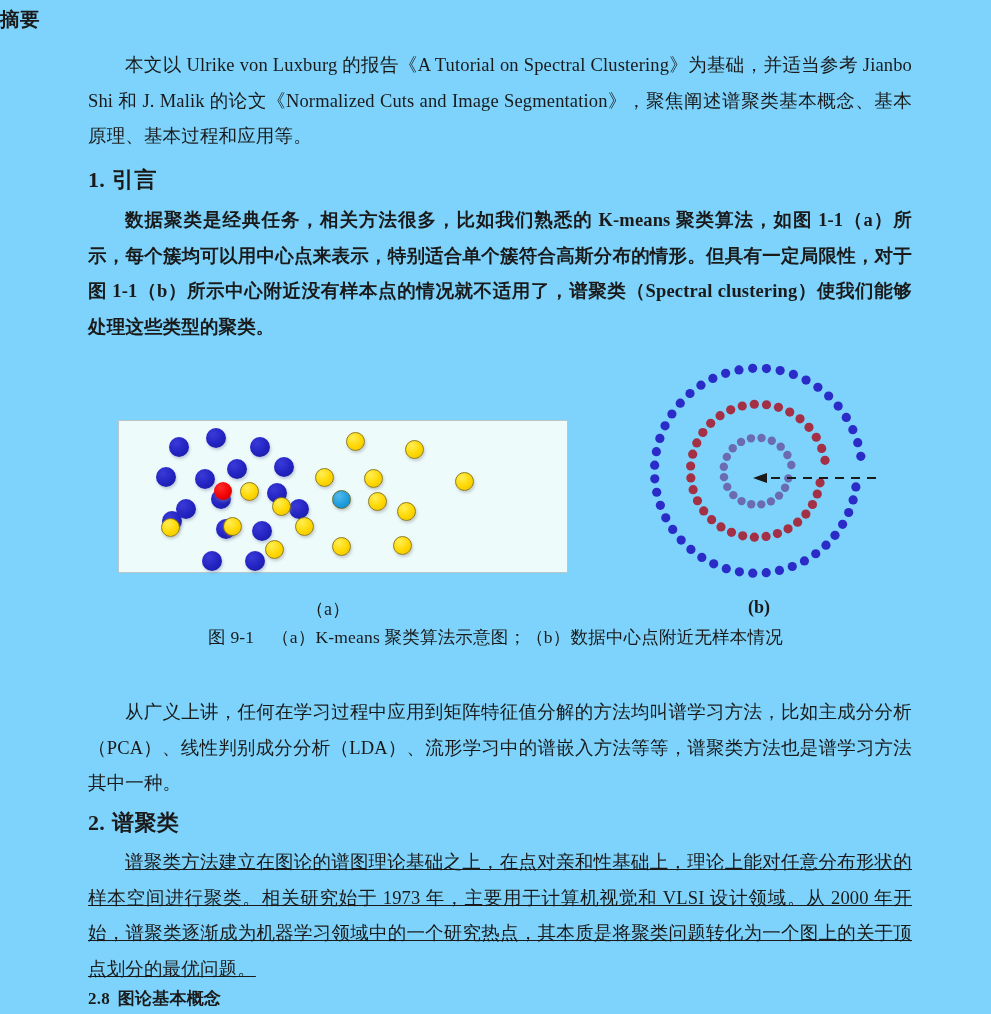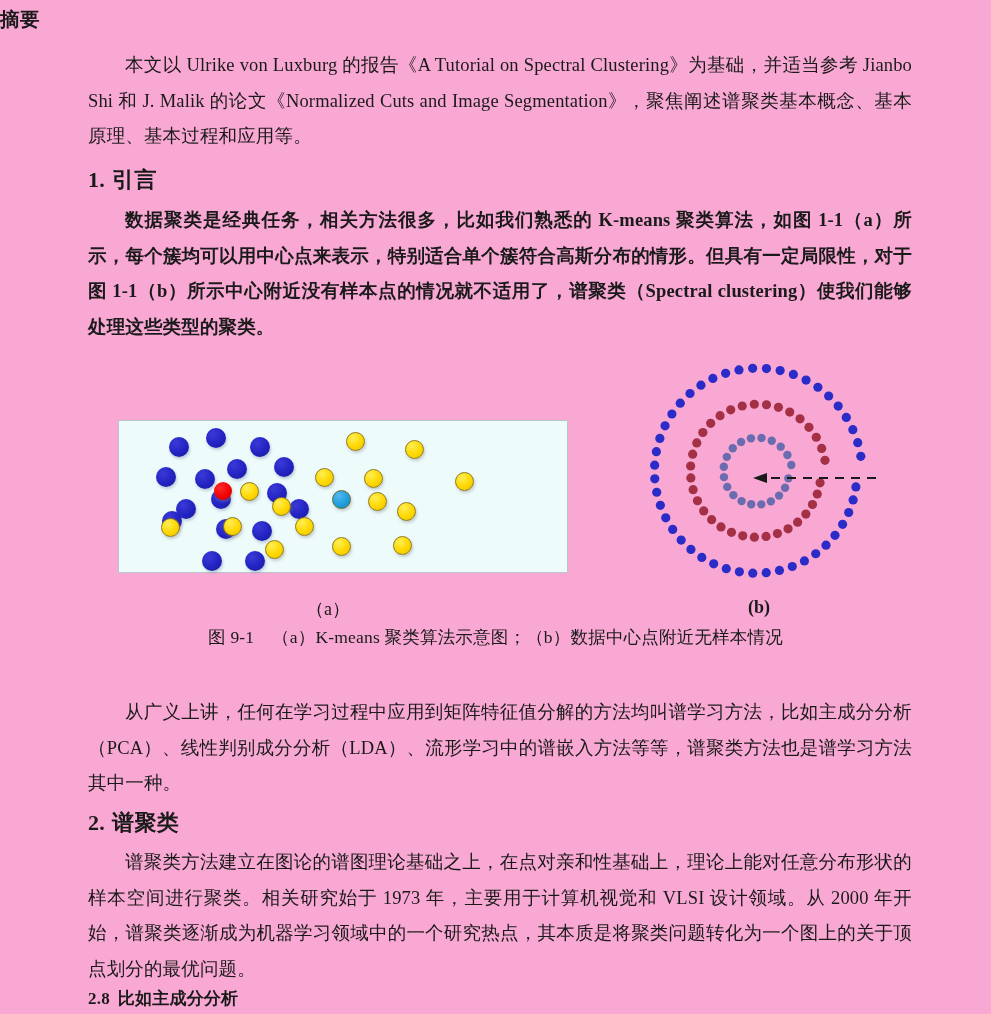--- a/index.html
+++ b/index.html
@@ -8,21 +8,21 @@
     background: #ffffff;
   }
   body {
     font-family: "Liberation Serif", "DejaVu Serif", serif;
     color: #1a1a1a;
   }
   #page {
     position: relative;
     width: 991px;
     height: 1014px;
-    background: #f9a8d4;
+    background: #7dd3fc;
     overflow: hidden;
   }
   h1.abstract-heading {
     font-size: 19.5px;
     font-weight: bold;
     margin: 0;
     padding: 0;
     line-height: 1;
     position: absolute;
     left: 0px;
@@ -286,21 +286,21 @@
   </div>
 
   <div class="blk" style="left:88px; top:695px; width:824px;">
     <p class="para">从广义上讲，任何在学习过程中应用到矩阵特征值分解的方法均叫谱学习方法，比如主成分分析（PCA）、线性判别成分分析（LDA）、流形学习中的谱嵌入方法等等，谱聚类方法也是谱学习方法其中一种。</p>
   </div>
 
   <div class="blk sec-heading" style="left:88px; top:812px;">
     <span class="num">2.</span><span>谱聚类</span>
   </div>
 
-  <div class="blk" style="left:88px; top:845px; width:824px;">
+  <div class="blk" style="left:88px; top:845px; width:824px;text-decoration:underline;">
     <p class="para">谱聚类方法建立在图论的谱图理论基础之上，在点对亲和性基础上，理论上能对任意分布形状的样本空间进行聚类。相关研究始于 1973 年，主要用于计算机视觉和 VLSI 设计领域。从 2000 年开始，谱聚类逐渐成为机器学习领域中的一个研究热点，其本质是将聚类问题转化为一个图上的关于顶点划分的最优问题。</p>
   </div>
 
   <div class="blk subsec-heading" style="left:88px; top:990px;">
-    <span class="num">2.8</span><span>比如主成分分析</span>
+    <span class="num">2.8</span><span>图论基本概念</span>
   </div>
 
 </div>
 
 </body></html>

